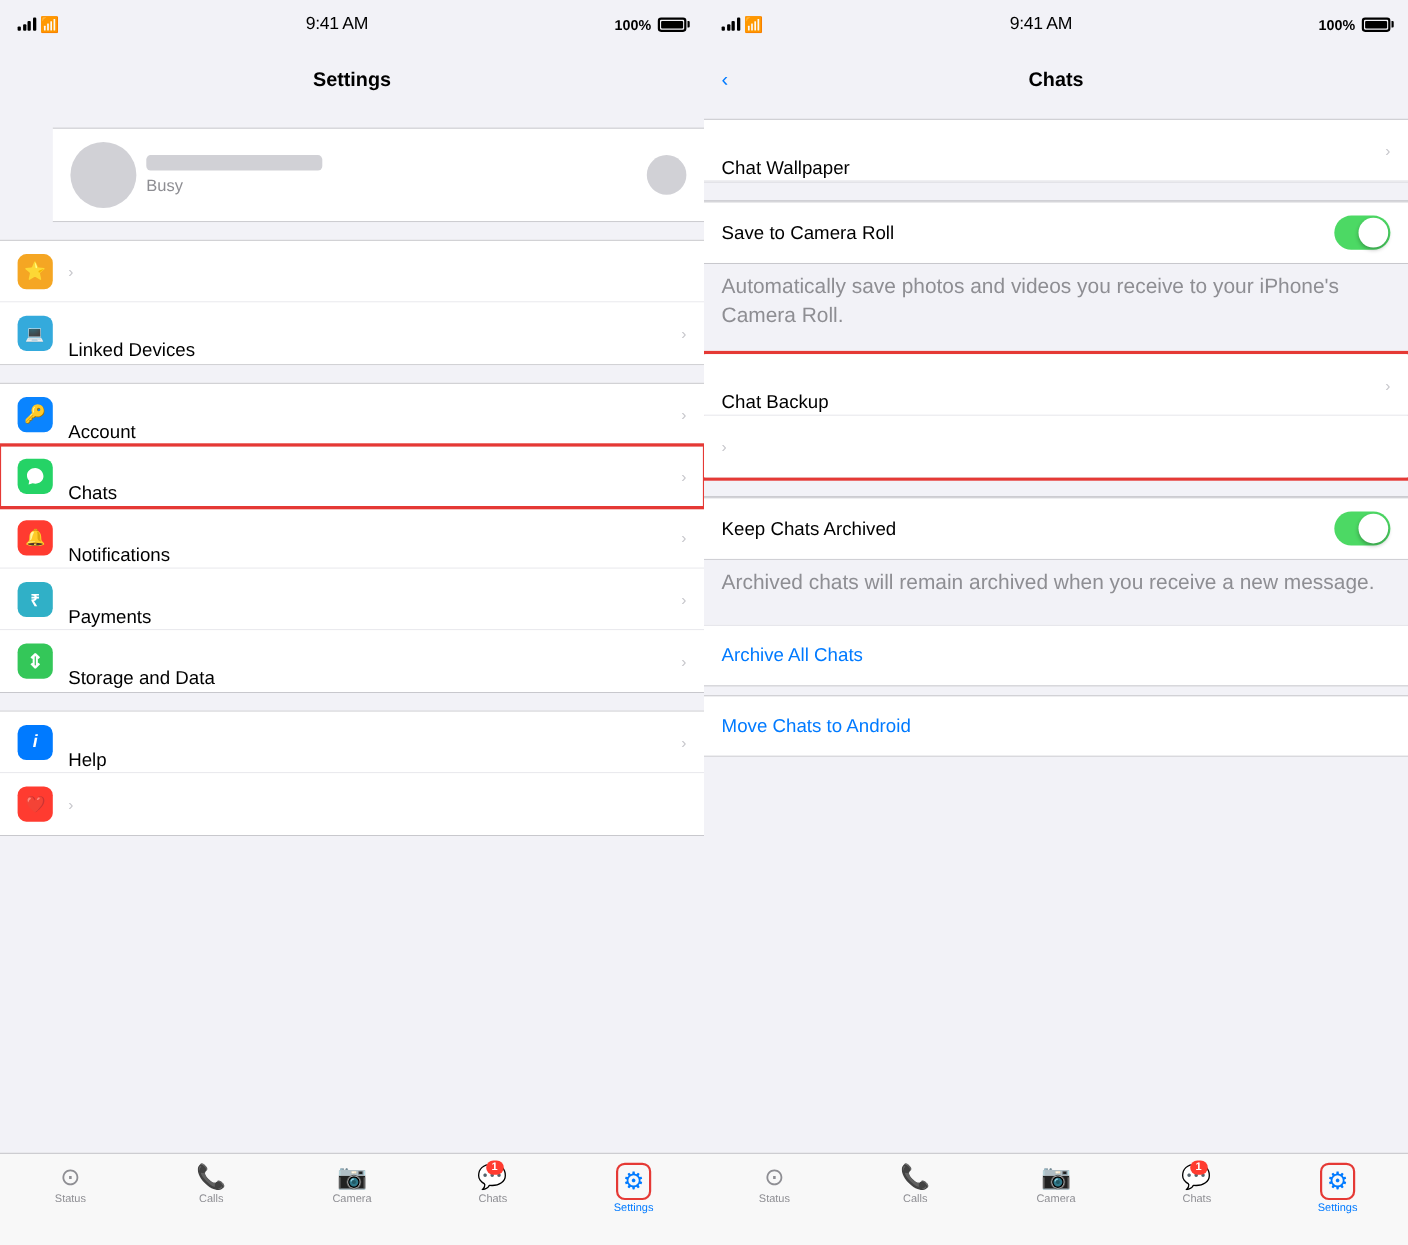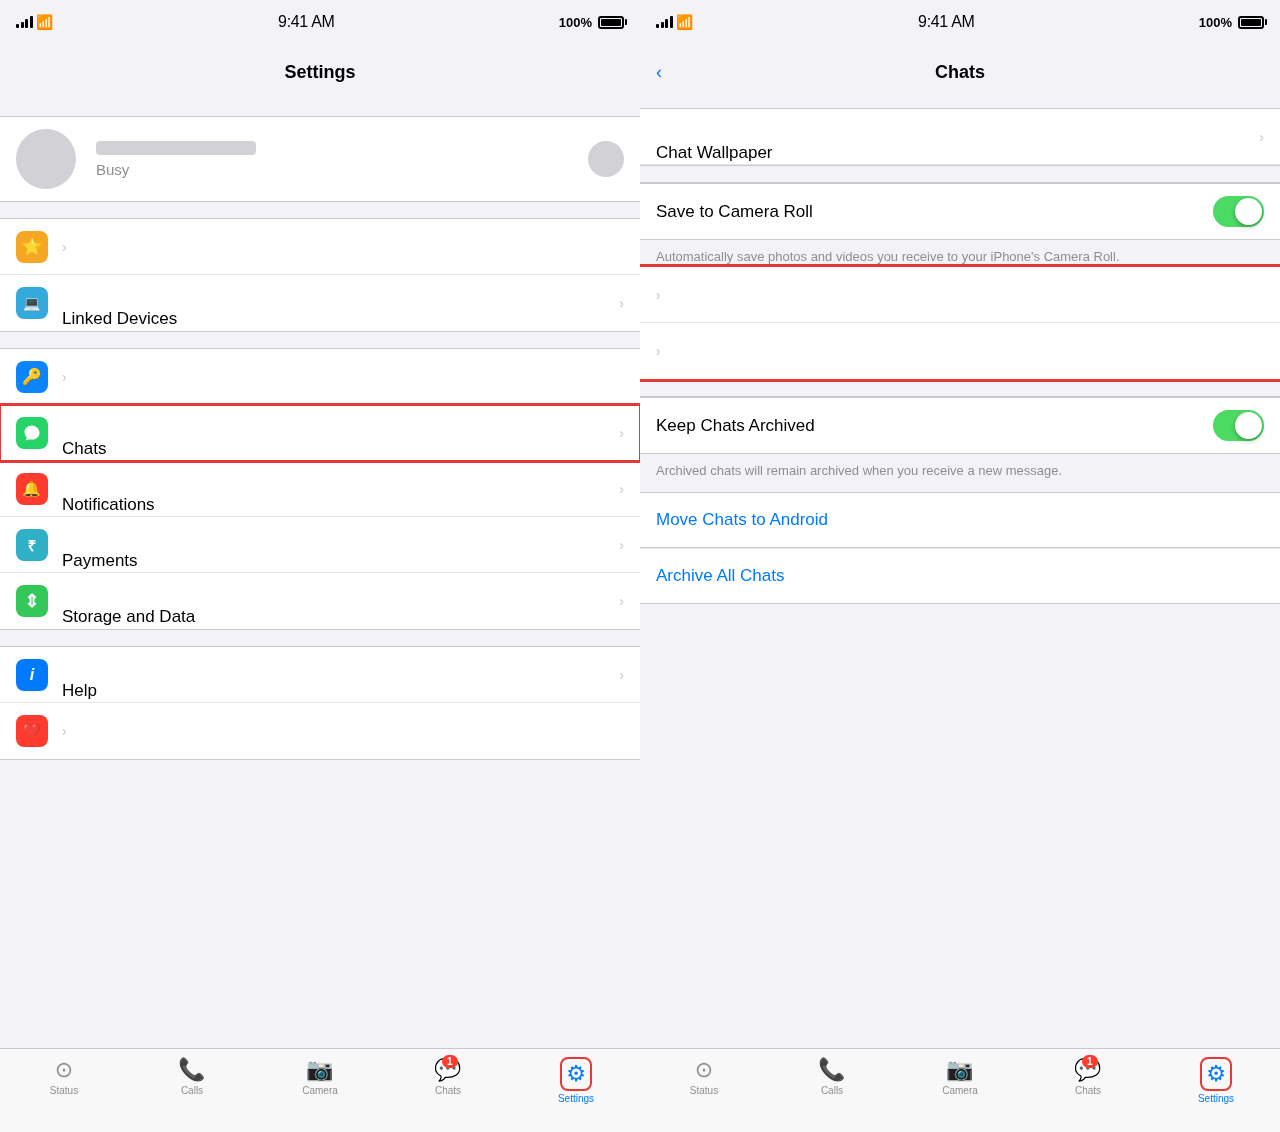--- a/index.html
+++ b/index.html
@@ -131,22 +131,23 @@
     .list-item-chevron { color: #c7c7cc; font-size: 14px; }
 
     
     .profile-section {
       background: #fff;
       border-top: 0.5px solid #c8c8cd;
       border-bottom: 0.5px solid #c8c8cd;
       display: flex;
       align-items: center;
       padding: 12px 16px;
-      gap: 20px;
+      gap: 9px;
       min-height: 80px;
+      margin-left: 48px;
     }
     .profile-avatar {
       width: 60px; height: 60px;
       border-radius: 50%;
       background: #d1d1d6;
       flex-shrink: 0;
     }
     .profile-info { flex: 1; }
     .profile-name-bar {
       width: 160px; height: 14px;
@@ -180,23 +181,23 @@
       position: absolute;
       top: 2px; left: 22px;
       width: 27px; height: 27px;
       border-radius: 50%;
       background: #fff;
       box-shadow: 0 2px 4px rgba(0,0,0,0.3);
     }
 
     
     .desc-text {
-      font-size: 13px;
+      font-size: 19px;
       color: #8e8e93;
-      padding: 8px 16px 0;
+      padding: 8px 16px 20px;
       background: #f2f2f7;
       line-height: 1.4;
     }
 
     
     .blue-action {
       background: #fff;
       border-top: 0.5px solid #c8c8cd;
       border-bottom: 0.5px solid #c8c8cd;
       min-height: 56px;
@@ -327,20 +328,21 @@
         <div class="list-item-icon" style="background:#34aadc; font-size:14px;">💻</div>
         <span class="list-item-text">Linked Devices</span>
         <span class="list-item-chevron">›</span>
       </div>
     </div>
 
     <div class="section-gap"></div>
     <div class="list-group">
       <div class="list-item">
         <div class="list-item-icon" style="background:#0a84ff;">🔑</div>
+        <span class="list-item-text">Account</span>
         <span class="list-item-chevron">›</span>
       </div>
       <div class="list-item red-outline">
         <div class="list-item-icon" style="background:#25d366;">
           <svg width="18" height="18" viewBox="0 0 24 24" fill="white">
             <path d="M12 2C6.48 2 2 6.02 2 11c0 2.5 1.08 4.74 2.8 6.36L4 22l4.93-1.56C10.2 20.78 11.08 21 12 21c5.52 0 10-4.02 10-9S17.52 2 12 2z"></path>
           </svg>
         </div>
         <span class="list-item-text">Chats</span>
         <span class="list-item-chevron">›</span>
@@ -459,45 +461,46 @@
         <span class="toggle-row-label">Save to Camera Roll</span>
         <div class="toggle">
           <div class="toggle-knob"></div>
         </div>
       </div>
     </div>
     <div class="desc-text">Automatically save photos and videos you receive to your iPhone's Camera Roll.</div>
 
     <div class="list-group red-outline" style="background:#fff; margin:0;">
       <div class="list-item">
+        <span class="list-item-text">Chat Backup</span>
         <span class="list-item-chevron">›</span>
       </div>
       <div class="list-item">
         <span class="list-item-chevron">›</span>
       </div>
     </div>
 
     <div class="section-gap"></div>
     <div class="list-group">
       <div class="toggle-row">
         <span class="toggle-row-label">Keep Chats Archived</span>
         <div class="toggle">
           <div class="toggle-knob"></div>
         </div>
       </div>
     </div>
     <div class="desc-text">Archived chats will remain archived when you receive a new message.</div>
 
     <div class="section-gap" style="height:4px;"></div>
+    <div class="blue-action" style="border-top:0.5px solid #e5e5ea; margin-top:0;">
+      <span class="blue-action-text">Archive All Chats</span>
+    </div>
+
     <div class="blue-action" style="margin-top:8px;">
       <span class="blue-action-text">Move Chats to Android</span>
-    </div>
-
-    <div class="blue-action" style="border-top:0.5px solid #e5e5ea; margin-top:0;">
-      <span class="blue-action-text">Archive All Chats</span>
     </div>
 
     <div class="section-gap"></div>
 
   </div>
 
   <div class="tab-bar">
     <div class="tab-item">
       <div class="tab-icon-wrap">
         <span class="tab-icon">⊙</span>

